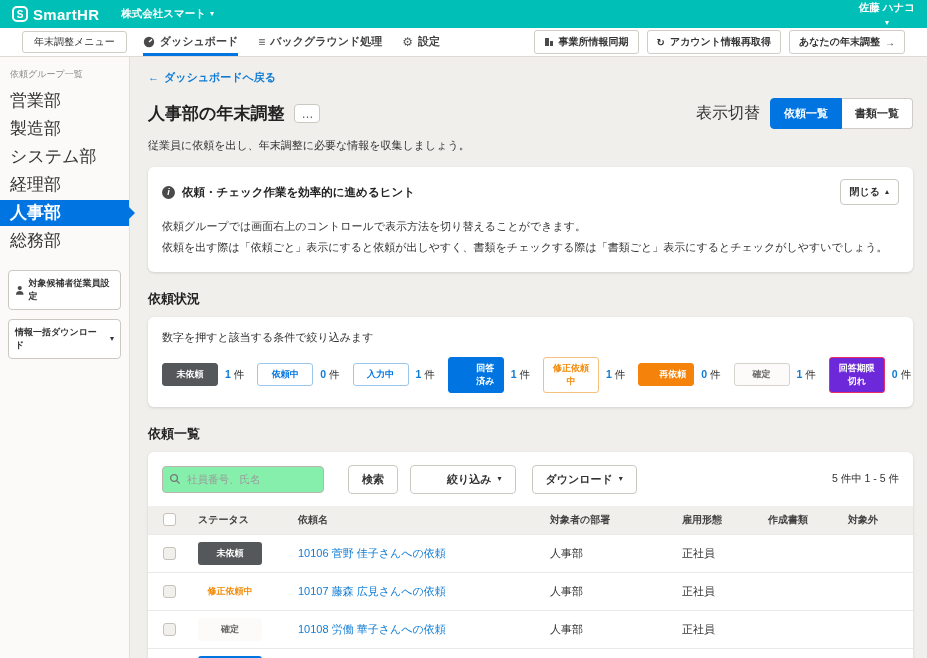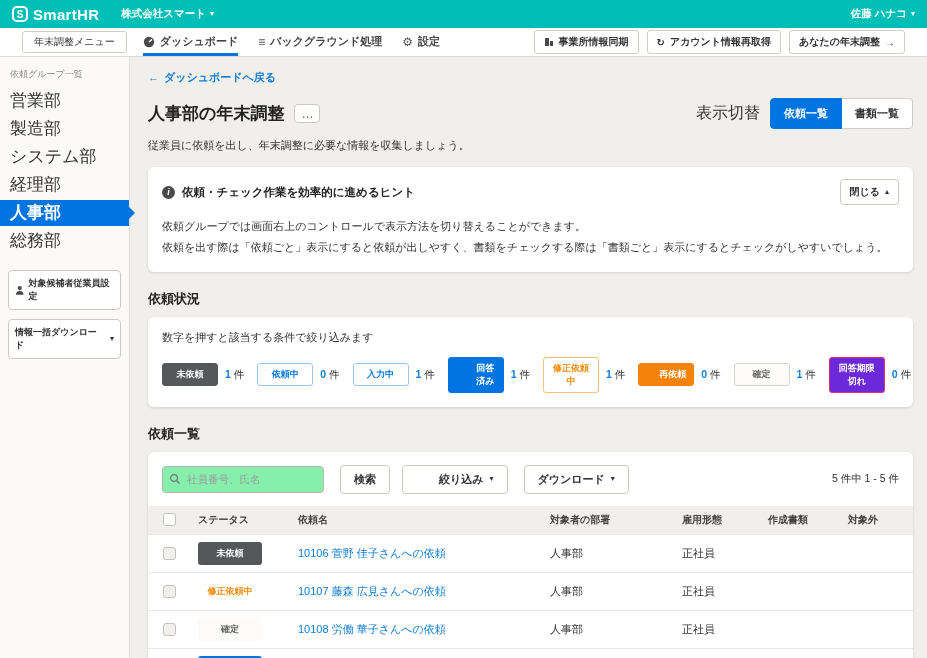--- a/index.html
+++ b/index.html
@@ -12,21 +12,21 @@
   a { text-decoration:none; cursor:pointer; }
 
   
   .topbar { position:absolute; top:0; left:0; right:0; height:28px; background:#00bfb6;
     display:flex; align-items:center; padding:0 12px; color:#fff; }
   .logo { display:flex; align-items:center; gap:5px; }
   .logo-mark { width:16px; height:16px; border:2px solid #fff; border-radius:5px;
     display:flex; align-items:center; justify-content:center; font-size:10px; font-weight:bold; }
   .logo-text { font-size:15px; font-weight:bold; letter-spacing:.3px; }
   .company { margin-left:22px; font-size:10.5px; font-weight:bold; display:flex; align-items:center; gap:4px; cursor:pointer; }
-  .topuser { margin-left:auto; font-size:10.5px; font-weight:bold; display:flex; align-items:center; gap:4px; cursor:pointer; }
+  .topuser { margin-left:auto; font-size:10.5px; font-weight:bold; display:flex; align-items:center; gap:4px; cursor:pointer;flex-direction:column; }
   .caret { font-size:8px; line-height:1; }
 
   
   .navbar { position:absolute; top:28px; left:0; right:0; height:29px; background:#fff;
     border-bottom:1px solid #ddd9d3; display:flex; align-items:stretch; padding:0 22px; }
   .menu-btn { align-self:center; background:#fff; border:1px solid #d0cdc7; border-radius:3px;
     font-size:10px; color:#333; padding:3px 11px; margin-right:16px; }
   .tab { display:flex; align-items:center; gap:5px; margin-right:20px; font-size:11px;
     font-weight:bold; color:#444; border-bottom:3px solid transparent; padding-top:2px; cursor:pointer; }
   .tab.active { border-bottom-color:#0075E2; }
@@ -103,21 +103,21 @@
 
   .list-card { margin-top:9px; padding-top:13px; overflow:hidden; }
   .toolbar { display:flex; align-items:center; padding:0 14px; }
   .search-wrap { position:relative; }
   .search-input { width:162px; height:27px; border:1px solid #b9b5ae; border-radius:4px;
     padding:0 6px 0 24px; font-size:10.5px; font-family:inherit; color:#333; background:#86efac; }
   .search-input::placeholder { color:#9b9b9b; }
   .search-glyph { position:absolute; left:7px; top:7px; }
   .btn { background:#fff; border:1px solid #ccc9c3; border-radius:4px; font-size:11px;
     font-weight:bold; color:#333; padding:6px 13px; display:inline-flex; align-items:center; gap:6px; }
-  .ml8 { margin-left:16px; } .ml12 { margin-left:12px;padding-left:36px; } .ml16 { margin-left:16px; }
+  .ml8 { margin-left:24px; } .ml12 { margin-left:12px;padding-left:36px; } .ml16 { margin-left:16px; }
   .pagination { margin-left:auto; font-size:10.5px; color:#333; }
 
   table { width:100%; border-collapse:collapse; margin-top:12px; }
   thead tr { background:#f1efeb; }
   th { font-size:10px; font-weight:bold; color:#444; text-align:left; padding:7px 8px; white-space:nowrap; }
   .col-check { width:42px; padding-left:15px; }
   .col-status { width:100px; }
   .col-name { width:252px; }
   .col-dept { width:132px; }
   .col-emp { width:86px; }

